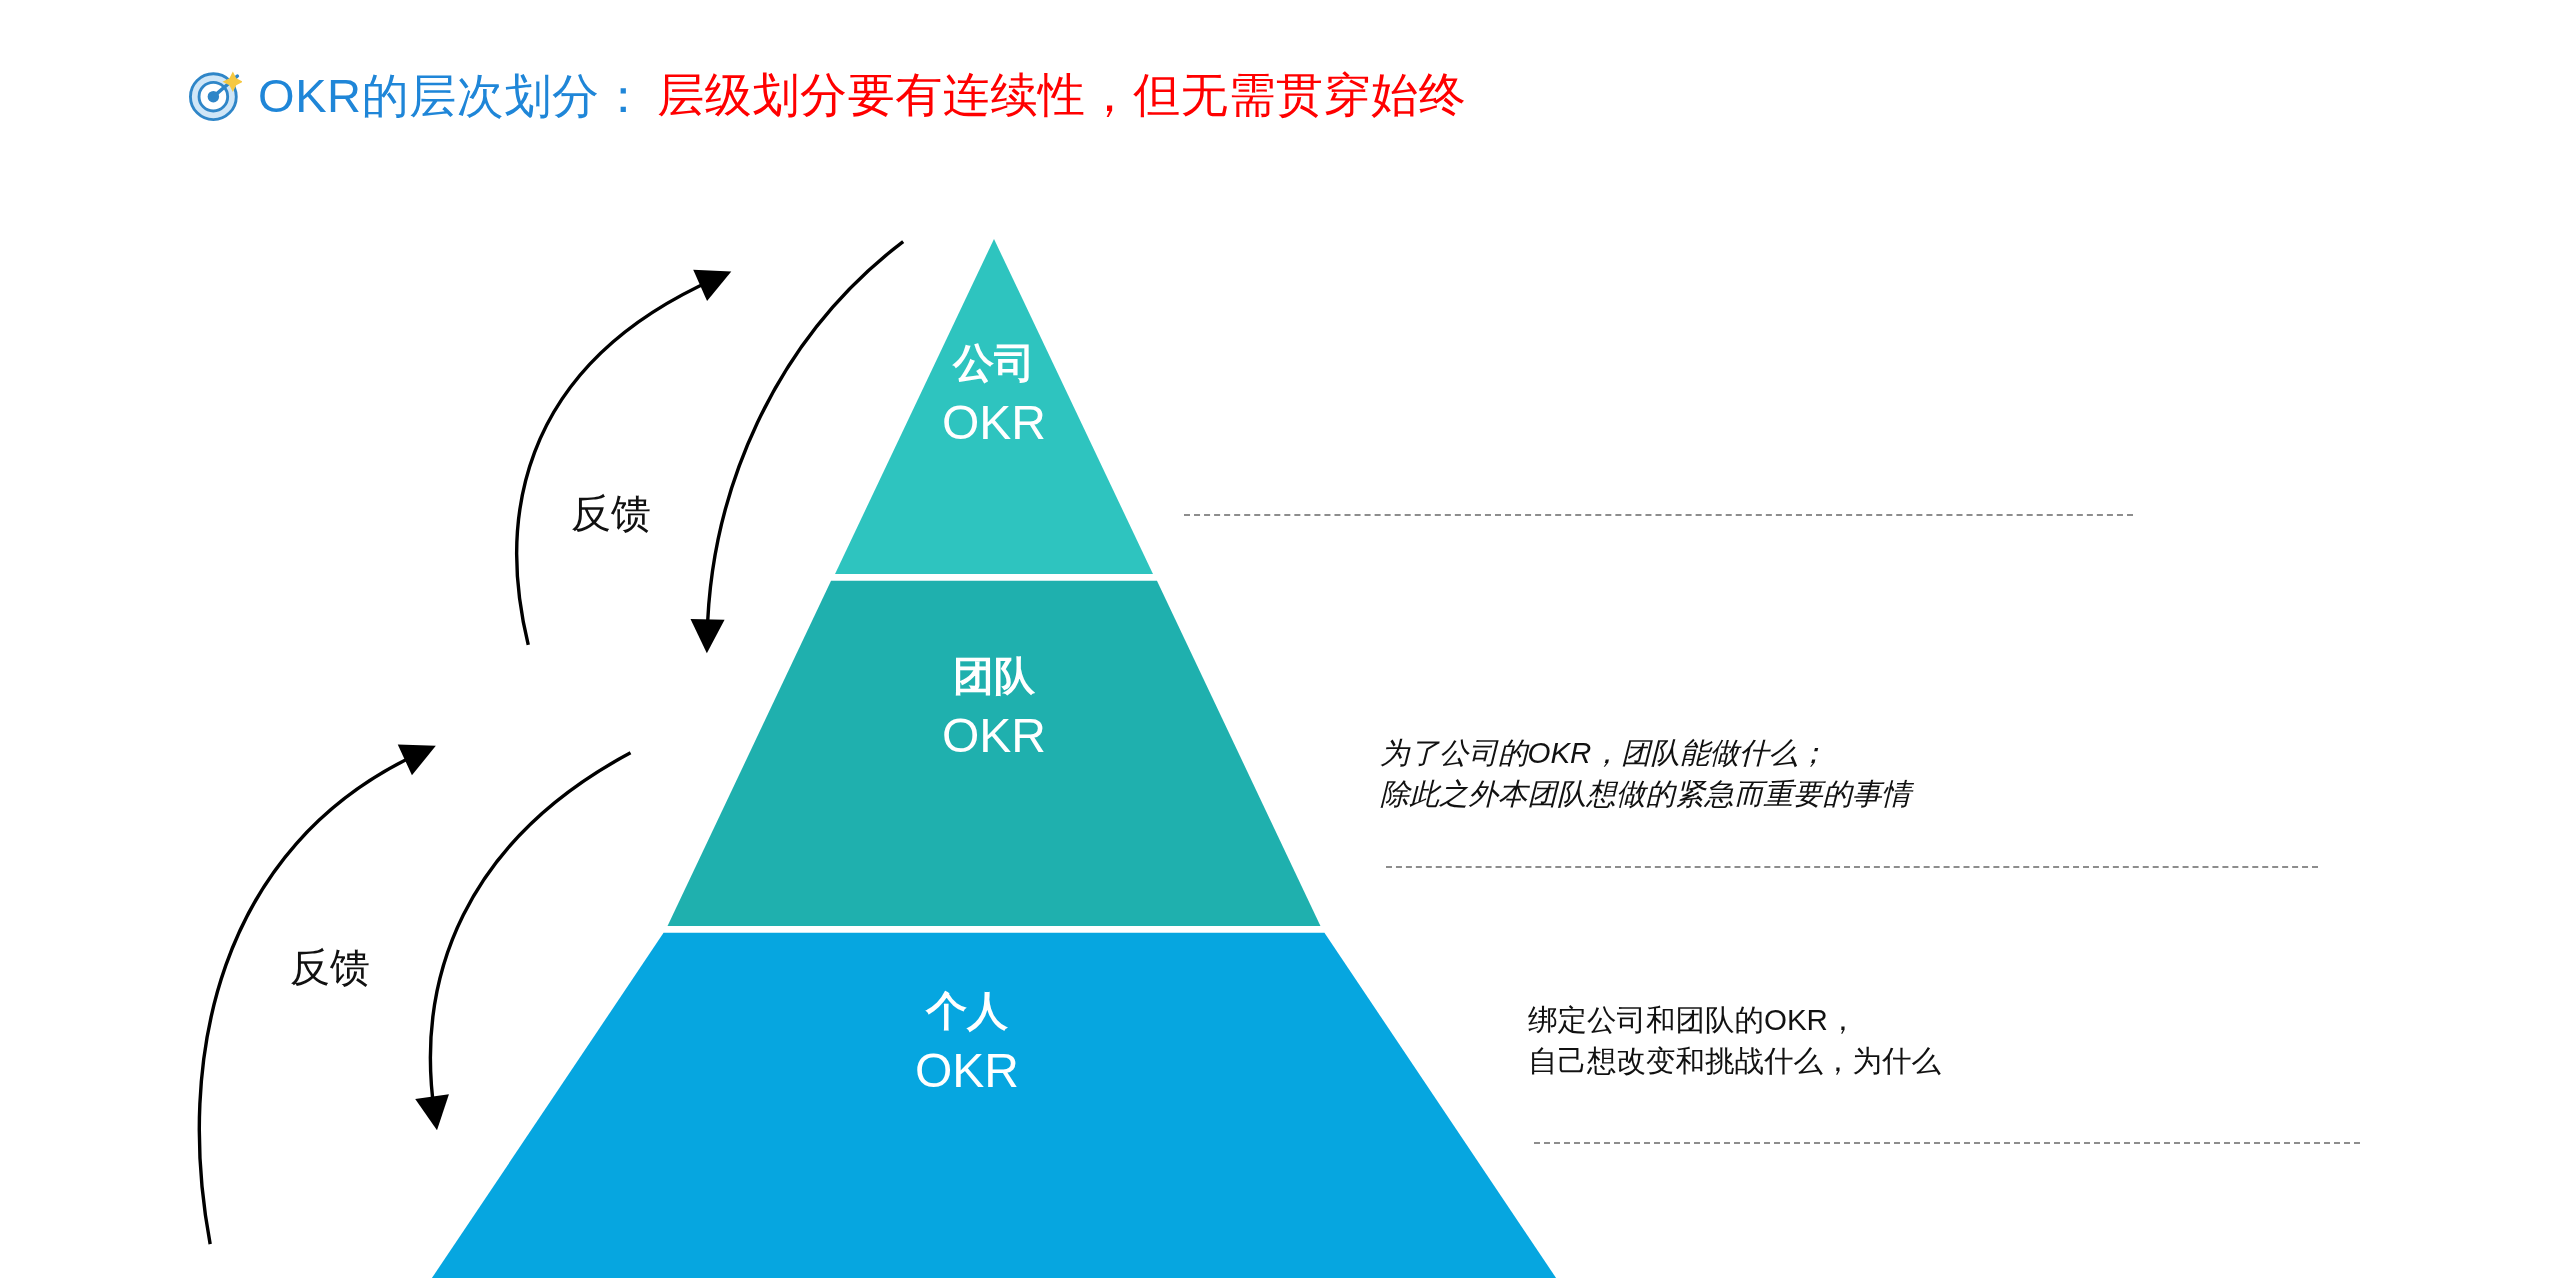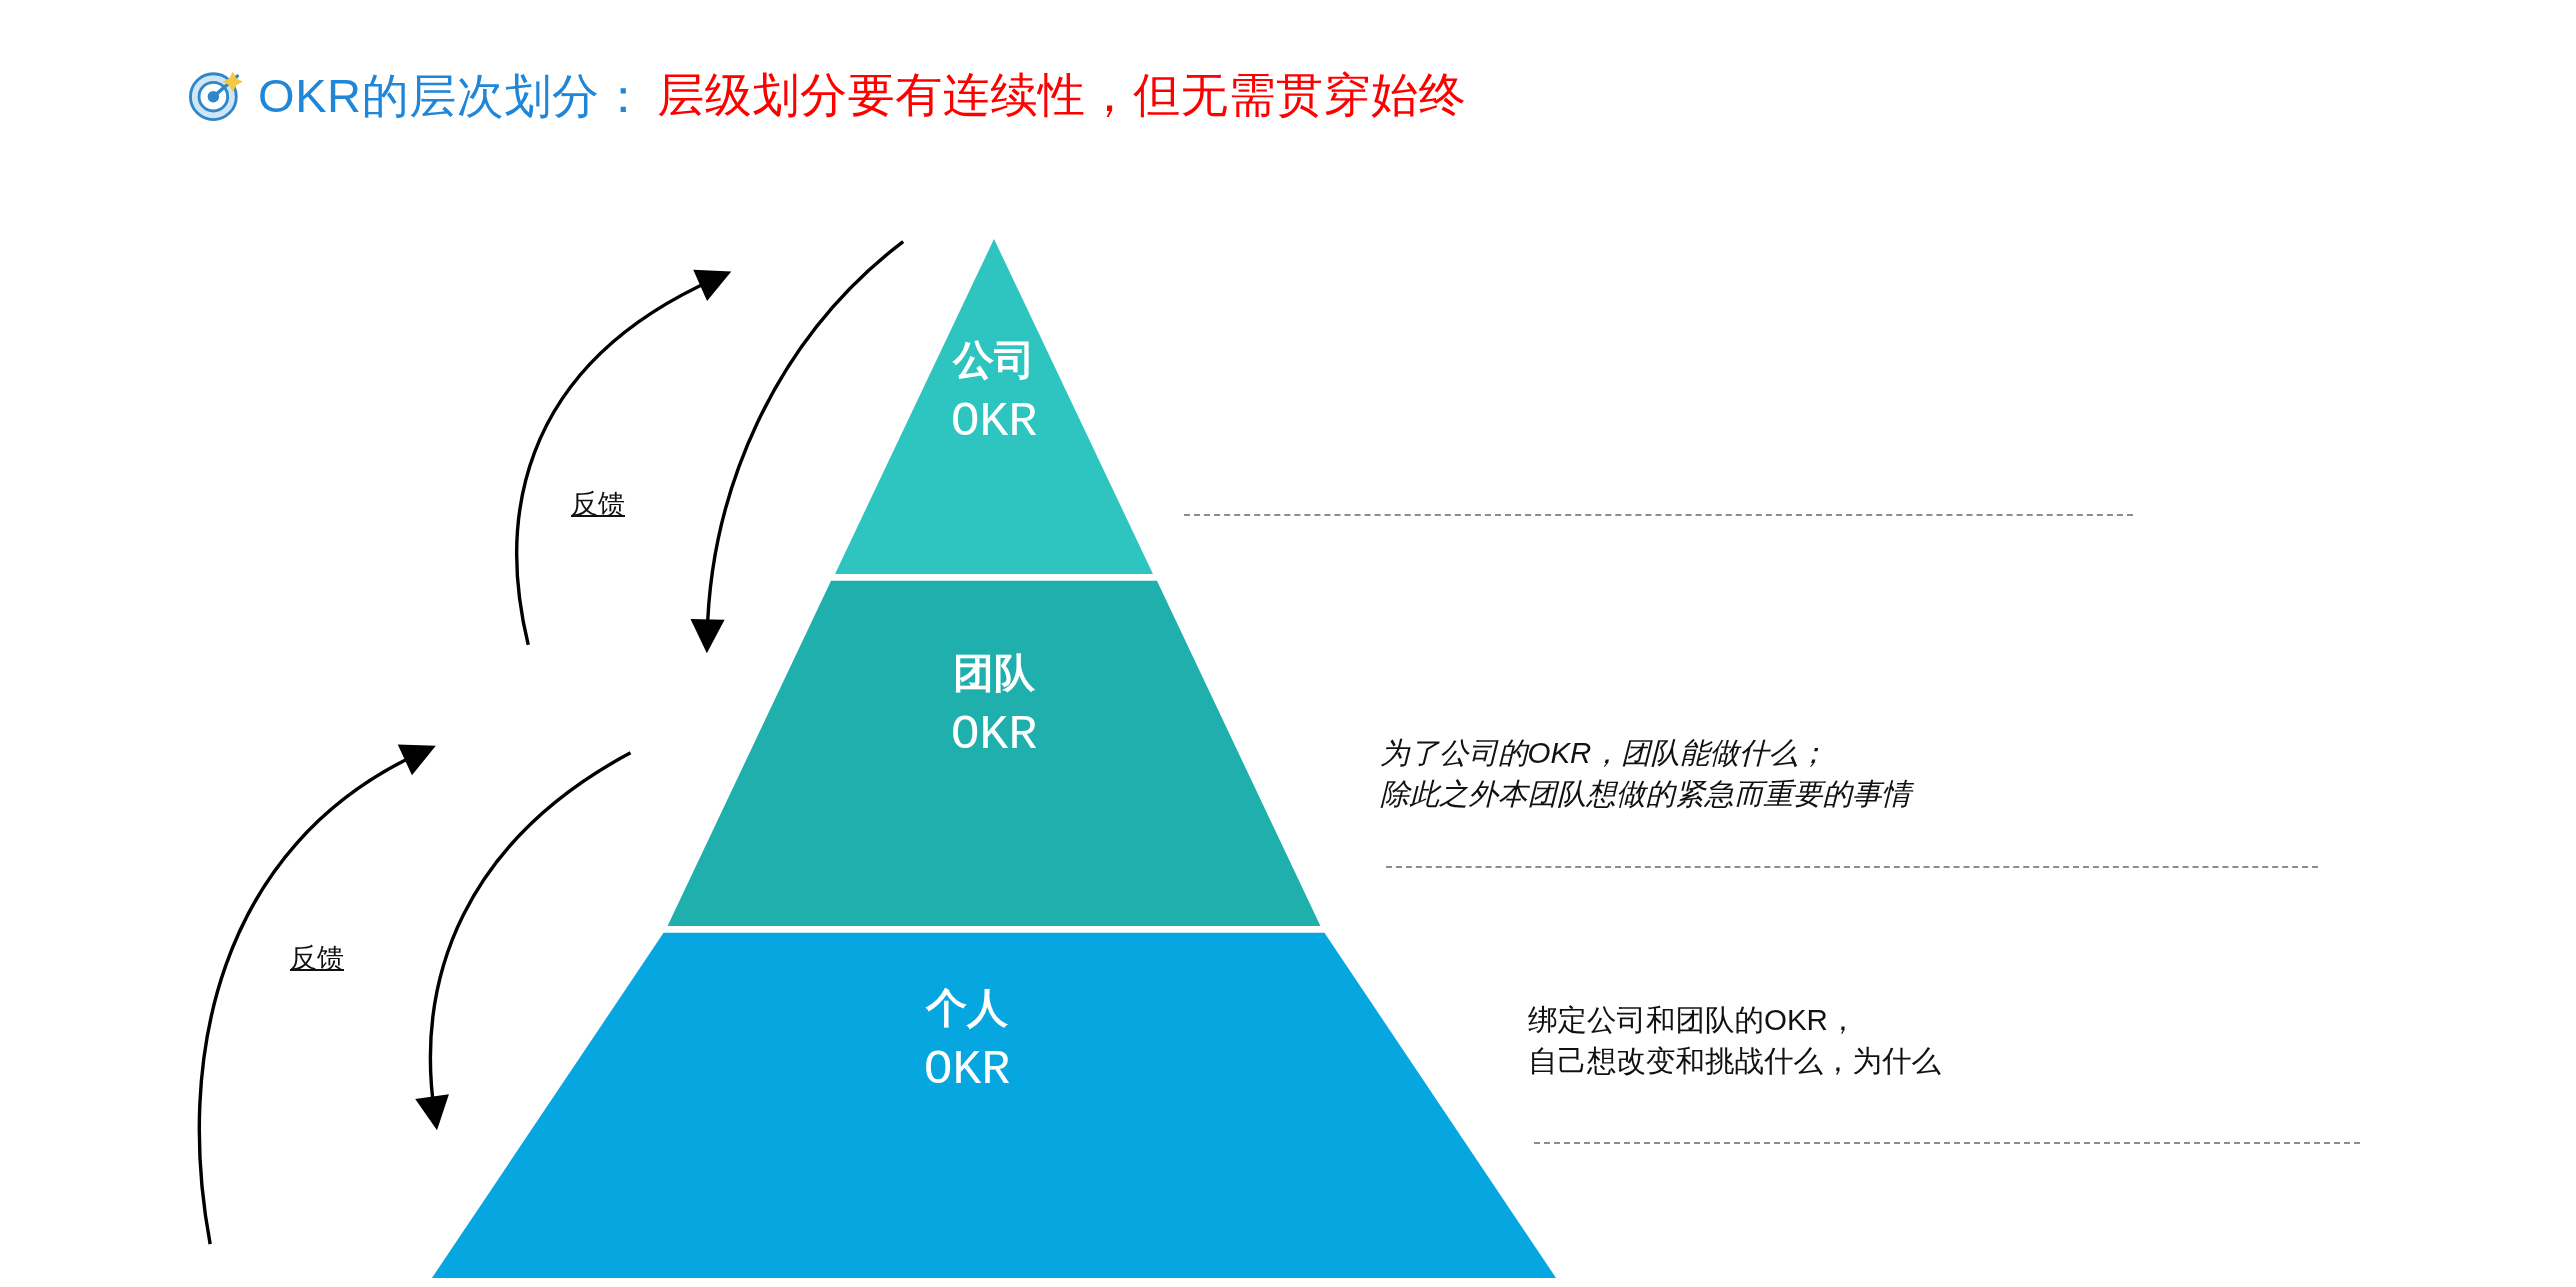--- a/index.html
+++ b/index.html
@@ -58,21 +58,20 @@
   }
   .pyramid svg {
     display: block;
   }
   .tier-label {
     position: absolute;
     text-align: center;
     color: #ffffff;
     line-height: 1.12;
     pointer-events: none;
-    font-family: Liberation Mono, monospace;
   }
   .tier-label .cn {
     font-size: 41px;
     font-weight: bold;
     display: block;
   }
   .tier-label .okr {
     font-size: 48px;
     display: block;
     margin-top: 9px;
@@ -98,24 +97,23 @@
     border-top: 2.8px dashed #8d8d8d;
     height: 0;
   }
   #dash-company { left: 1184px; top: 514px; width: 949px; }
   #dash-team    { left: 1386px; top: 866px; width: 932px; }
   #dash-person  { left: 1534px; top: 1142px; width: 826px; }
 
   
   .feedback-label {
     position: absolute;
-    font-size: 27px;
+    font-size: 40px;
     color: #111111;
     white-space: nowrap;
-    text-decoration: underline;
   }
   #feedback-top-label { left: 571px; top: 486px; }
   #feedback-bottom-label { left: 290px; top: 940px; }
 
   .arrows {
     position: absolute;
     left: 0;
     top: 0;
     width: 2576px;
     height: 1288px;

